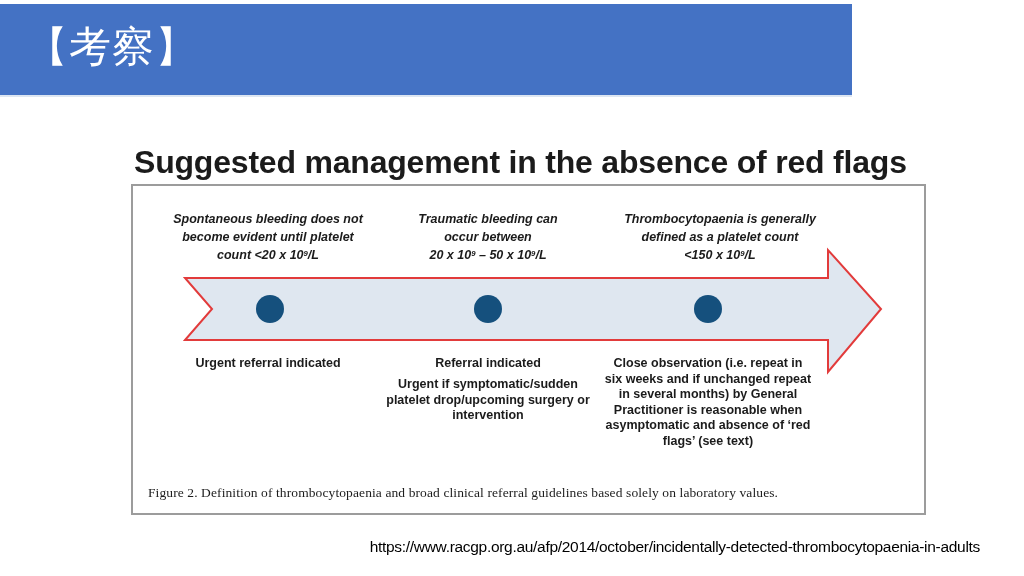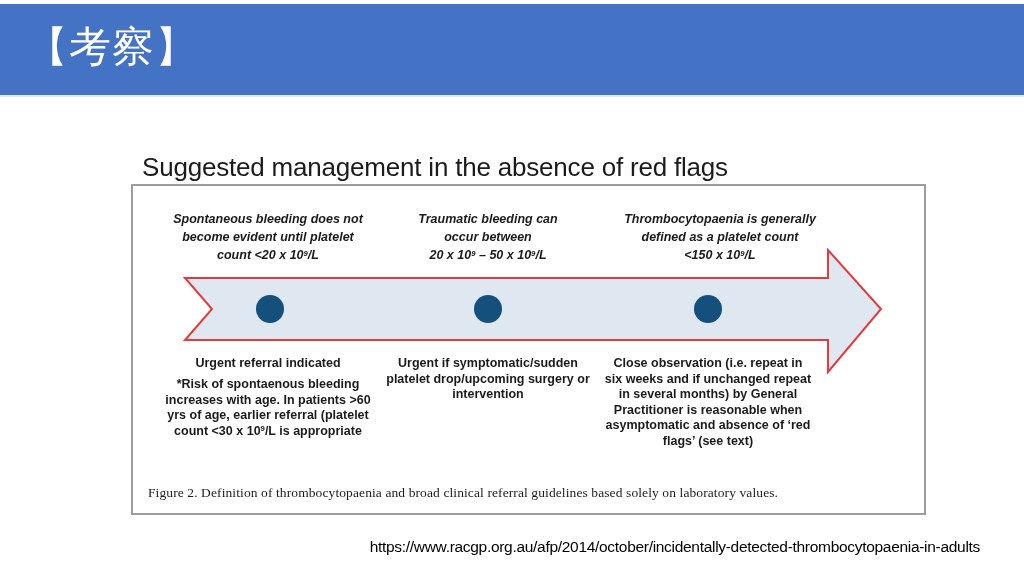--- a/index.html
+++ b/index.html
@@ -1,34 +1,34 @@
 <!DOCTYPE html>
 <html style="--header-bg: #4472c4; --header-text: #ffffff; --arrow-fill: #dfe7f0; --arrow-stroke: #e23b3b; --dot-fill: #15507d; --box-border: #9c9c9c; --text: #1b1b1b;"><head>
 <meta charset="utf-8">
 <style>
   html,body{margin:0;padding:0;}
   body{
     width:1024px;height:576px;position:relative;overflow:hidden;
     background:#ffffff;font-family:"Liberation Sans",sans-serif;
   }
   .topbar{
-    position:absolute;top:4px;left:0;width:1024px;height:93px;
+    position:absolute;top:4px;left:0;width:852px;height:93px;
     background:var(--header-bg,#4472c4);
     border-bottom:2px solid #dde6f2;
     box-sizing:border-box;
   }
   .topbar-title{
     position:absolute;left:26px;top:15px;
     color:var(--header-text,#ffffff);
     font-size:42px;font-weight:500;letter-spacing:1px;
     font-family:"Liberation Sans","DejaVu Sans",sans-serif;
   }
   .fig-title{
-    position:absolute;left:130px;top:140px;margin:12px;
-    font-size:26px;font-weight:normal;letter-spacing:-0.2px;
+    position:absolute;left:130px;top:140px;margin:4px;
+    font-size:32px;font-weight:bold;letter-spacing:-0.2px;
     color:var(--text,#1b1b1b);
   }
   .fig-box{
     position:absolute;left:131px;top:184px;width:795px;height:331px;
     border:2px solid var(--box-border,#9c9c9c);
     background:#ffffff;box-sizing:border-box;
   }
   .arrow-svg{position:absolute;left:0;top:0;width:791px;height:327px;}
   .arrow-shape{
     fill:var(--arrow-fill,#dfe7f0);
@@ -77,23 +77,23 @@
       <circle class="dot" cx="355" cy="123" r="14"></circle>
       <circle class="dot" cx="575" cy="123" r="14"></circle>
     </svg>
 
     <div class="col top-text c1t">Spontaneous bleeding does not<br>become evident until platelet<br>count &lt;20 x 10<sup>9</sup>/L</div>
     <div class="col top-text c2t">Traumatic bleeding can<br>occur between<br>20 x 10<sup>9</sup> – 50 x 10<sup>9</sup>/L</div>
     <div class="col top-text c3t">Thrombocytopaenia is generally<br>defined as a platelet count<br>&lt;150 x 10<sup>9</sup>/L</div>
 
     <div class="col bottom-block c1b">
       <div class="col-heading">Urgent referral indicated</div>
-      <div class="col-body">*Risk of spontaenous bleeding<br>increases with age. In patients &gt;60<br>yrs of age, earlier referral (platelet<br>count &lt;30 x 10<sup>9</sup>/L is appropriate</div>
     </div>
     <div class="col bottom-block c2b">
+      <div class="col-heading">Referral indicated</div>
       <div class="col-body">Urgent if symptomatic/sudden<br>platelet drop/upcoming surgery or<br>intervention</div>
     </div>
     <div class="col bottom-block c3b">
       <div class="col-body">Close observation (i.e. repeat in<br>six weeks and if unchanged repeat<br>in several months) by General<br>Practitioner is reasonable when<br>asymptomatic and absence of ‘red<br>flags’ (see text)</div>
     </div>
 
     <div class="fig-caption">Figure 2. Definition of thrombocytopaenia and broad clinical referral guidelines based solely on laboratory values.</div>
   </div>
 
   <div class="src-url">https://www.racgp.org.au/afp/2014/october/incidentally-detected-thrombocytopaenia-in-adults</div>

